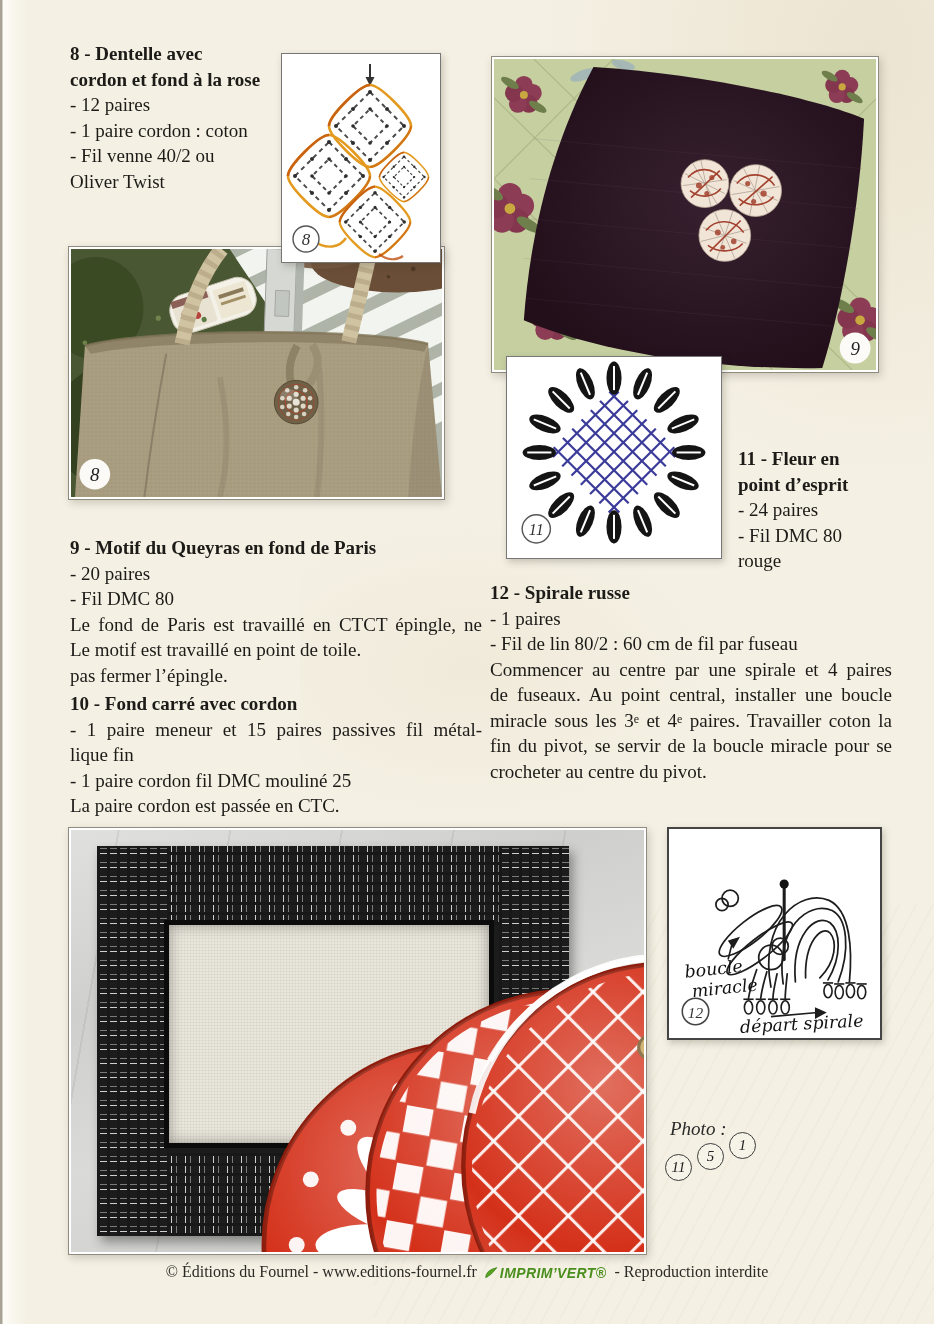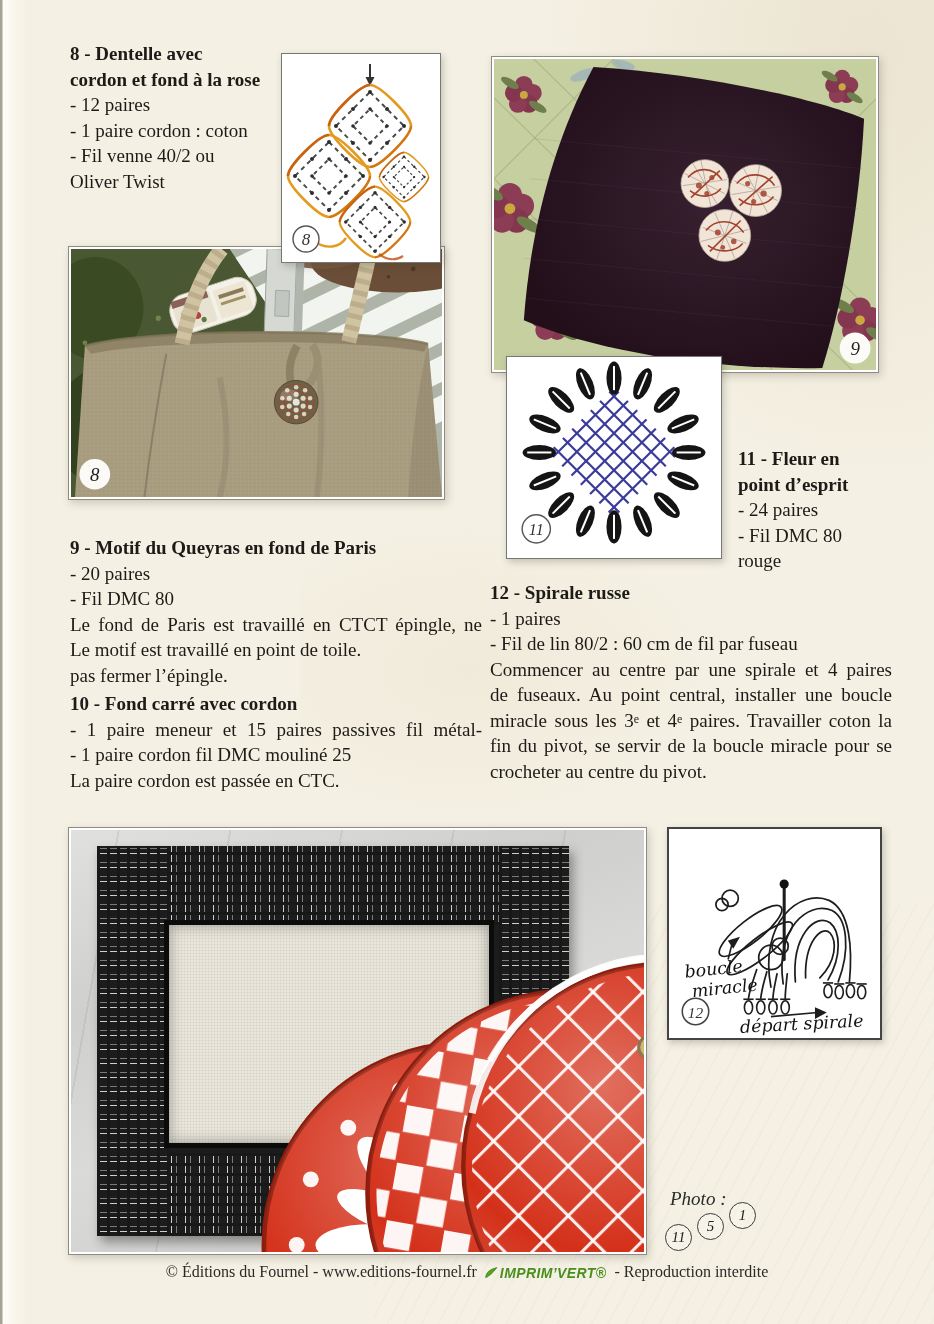--- a/index.html
+++ b/index.html
@@ -416,20 +416,21 @@
   <div>- 20 paires</div>
   <div>- Fil DMC 80</div>
   <div class="jl">Le fond de Paris est travaillé en CTCT épingle, ne</div>
   <div>Le motif est travaillé en point de toile.</div>
   <div>pas fermer l’épingle.</div>
 </div>
 
 <div class="sec" style="left:70px;top:691px;width:412px;">
   <div class="t">10 - Fond carré avec cordon</div>
   <div class="jl">- 1 paire meneur et 15 paires passives fil métal-</div>
+  <div>lique fin</div>
   <div>- 1 paire cordon fil DMC mouliné 25</div>
   <div>La paire cordon est passée en CTC.</div>
 </div>
 
 <div class="sec" style="left:490px;top:580px;width:402px;">
   <div class="t">12 - Spirale russe</div>
   <div>- 1 paires</div>
   <div>- Fil de lin 80/2 : 60 cm de fil par fuseau</div>
   <div class="jl">Commencer au centre par une spirale et 4 paires</div>
   <div class="jl">de fuseaux. Au point central, installer une boucle</div>
@@ -584,21 +585,21 @@
     <text x="23" y="165" transform="rotate(-6 23 165)">miracle</text>
     <text x="70" y="200" transform="rotate(-3 70 200)">départ spirale</text>
   </g>
   <g>
     <circle cx="26" cy="179" r="13" fill="#fff" stroke="#444" stroke-width="1.5"></circle>
     <text x="26" y="185" text-anchor="middle" font-size="15" font-style="italic" fill="#333">12</text>
   </g>
 </svg>
 </div>
 
-<div style="position:absolute;left:664px;top:1188px;width:130px;height:80px;font-family:Liberation Serif, serif;">
+<div style="position:absolute;left:664px;top:1118px;width:130px;height:80px;font-family:Liberation Serif, serif;">
   <div class="credit" style="left:6px;top:0;">Photo :</div>
   <div class="ccirc" style="left:1px;top:36px;">11</div>
   <div class="ccirc" style="left:33px;top:25px;">5</div>
   <div class="ccirc" style="left:65px;top:14px;">1</div>
 </div>
 
 <div class="footer">
   <span>© Éditions du Fournel - www.editions-fournel.fr</span>
   <span class="imprim">
     <svg width="13" height="11" viewBox="0 0 13 11">

